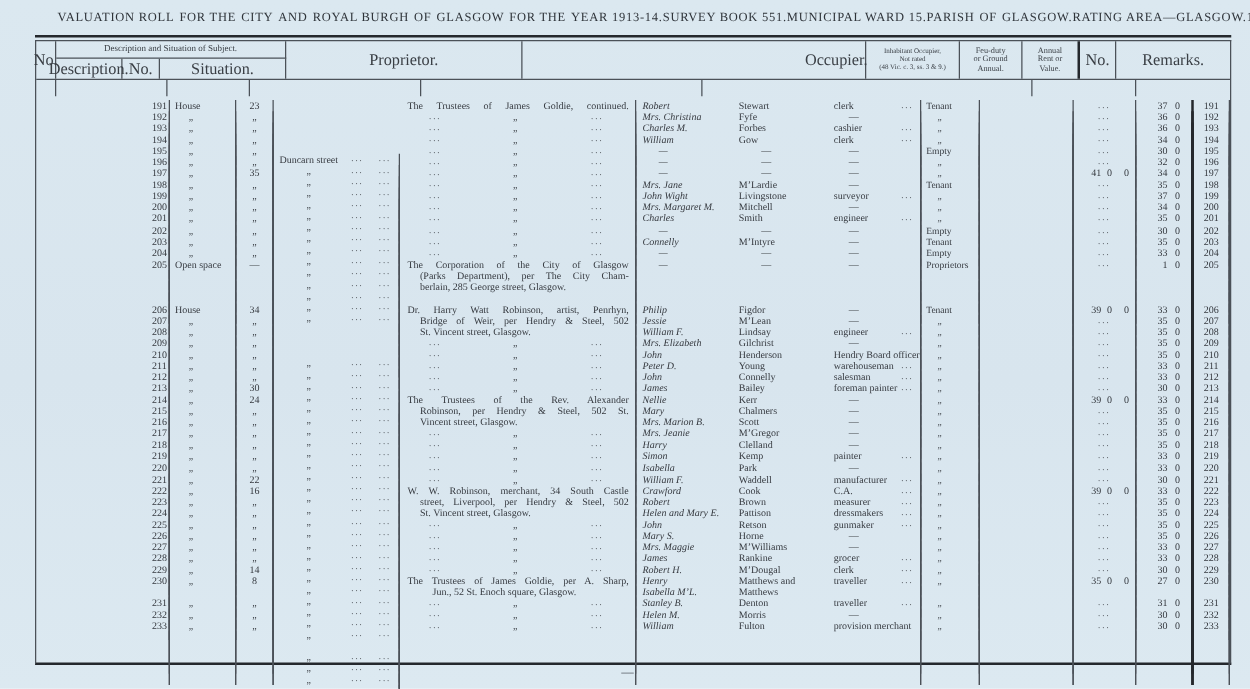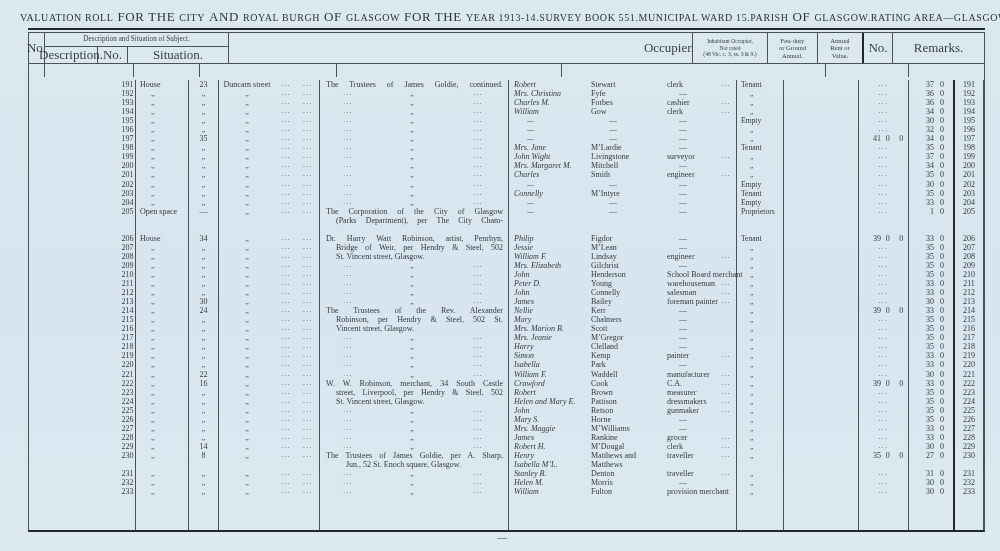--- a/index.html
+++ b/index.html
@@ -9,27 +9,27 @@
   *{box-sizing:border-box;margin:0;padding:0;}
   html,body{width:1000px;height:551px;}
   body{
     background:linear-gradient(180deg,#dbe8f0 0%,#d8e5ee 55%,#dce9f1 100%);
     font-family:"Liberation Serif","DejaVu Serif",serif;
     color:var(--ink);
     position:relative;overflow:hidden;
   }
   
   .titlebar{
-    position:absolute;left:20px;top:9px;width:945px;
+    position:absolute;left:46px;top:9px;width:945px;
     display:flex;justify-content:space-between;align-items:baseline;
     white-space:nowrap;color:#2f343a;letter-spacing:.6px;
   }
   .tgroup{display:inline-flex;align-items:baseline;}
   .tgroup .lg{font-size:10px;margin-right:4px;}
-  .tgroup .sm{font-size:13px;margin-right:4px;position:relative;top:-.5px;}
+  .tgroup .sm{font-size:10px;margin-right:4px;position:relative;top:-.5px;}
   .tgroup span:last-child{margin-right:0;}
   
   .tablewrap{position:absolute;left:28px;top:28px;width:957px;}
   .rule-heavy{height:2px;background:var(--ln2);}
   .rule-gap{height:2px;}
   .table{
     border:1px solid var(--ln);border-bottom:2px solid var(--ln2);
     height:500px;display:flex;flex-direction:column;background:transparent;
   }
   
@@ -64,21 +64,21 @@
   .tbody{flex:1;display:flex;flex-direction:column;padding-top:3px;min-height:0;align-items:flex-end;}
   .row{height:9.05px;flex:0 0 9.05px;}
   .row.fill{flex:1;height:auto;}
   .c1,.c3,.c11{text-align:center;}
   .c2 .txt{padding-left:4px;display:inline-block;}
   .c2 .ditto{padding-left:15px;display:inline-block;}
   .ditto{color:#41464c;}
   .dash{color:#3f4348;}
   .dots{letter-spacing:1.6px;font-size:7px;color:var(--faint);}
   
-  .c4{display:flex;}
+  .c4{display:flex;margin-top:43px;}
   .sa{flex:0 0 56px;text-align:center;}
   .sb{flex:0 0 22px;text-align:center;}
   .sc{flex:1;text-align:center;}
   
   .c5.p0{padding-left:6px;}
   .c5.p1{padding-left:16px;}
   .c5.p2{padding-left:26px;}
   .c5.just{text-align:justify;text-align-last:justify;padding-right:5px;}
   .c5.pd{display:flex;}
   .pda{flex:0 0 30%;text-align:center;}
@@ -145,20 +145,21 @@
 <div class="tablewrap">
   <div class="rule-heavy"></div>
   <div class="rule-gap"></div>
   <div class="table">
     <div class="thead grid">
       <div class="h hc1">No.</div>
       <div class="h hgroup">Description and Situation of Subject.</div>
       <div class="h hsub1">Description.</div>
       <div class="h hsub2">No.</div>
       <div class="h hsub3">Situation.</div>
+      <div class="h hc5">Proprietor.</div>
       <div class="h hc7">Occupier.</div>
       <div class="h hc8">
         <span>Inhabitant Occupier,</span>
         <span>Not rated</span>
         <span>(48 Vic. c. 3, ss. 3 &amp; 9.)</span>
       </div>
       <div class="h hc9">
         <span>Feu-duty</span>
         <span>or Ground</span>
         <span>Annual.</span>
@@ -671,20 +672,38 @@
             <span class="st2"></span>
             <span class="st3"></span>
           </div>
           <div class="c c7"></div>
           <div class="c c8"></div>
           <div class="c c9 center"></div>
           <div class="c c10 bthick"></div>
           <div class="c c11"></div>
           <div class="c c12"></div>
         </div>
+        <div class="row grid">
+          <div class="c c1"></div>
+          <div class="c c2"></div>
+          <div class="c c3"></div>
+          <div class="c c4"></div>
+          <div class="c c5 p1">berlain, 285 George street, Glasgow.</div>
+          <div class="c c6">
+            <span class="st1"></span>
+            <span class="st2"></span>
+            <span class="st3"></span>
+          </div>
+          <div class="c c7"></div>
+          <div class="c c8"></div>
+          <div class="c c9 center"></div>
+          <div class="c c10 bthick"></div>
+          <div class="c c11"></div>
+          <div class="c c12"></div>
+        </div>
         <div class="row grid sep">
           <div class="c c1"></div>
           <div class="c c2"></div>
           <div class="c c3"></div>
           <div class="c c4"></div>
           <div class="c c5"></div>
           <div class="c c6">
             <span class="st1"></span>
             <span class="st2"></span>
             <span class="st3"></span>
@@ -824,21 +843,21 @@
           </div>
           <div class="c c5 pd">
             <span class="pda dots">...</span>
             <span class="pdb ditto">„</span>
             <span class="pdc dots">...</span>
           </div>
           <div class="c c6">
             <span class="st1">John</span>
             <span class="st2">Henderson</span>
             <span class="st3">
-              <span class="occu">School Board merchant</span>
+              <span class="occu">Hendry Board officer</span>
             </span>
           </div>
           <div class="c c7"><span class="ditto">„</span></div>
           <div class="c c8"></div>
           <div class="c c9 center">
             <span class="dots">...</span>
           </div>
           <div class="c c10 bthick">
             <span class="r1">35</span>
             <span class="r2">0</span>

